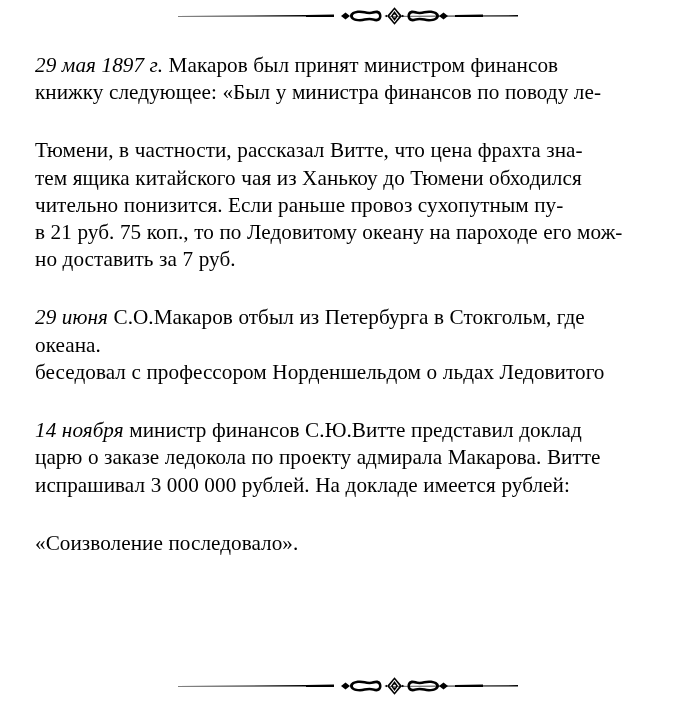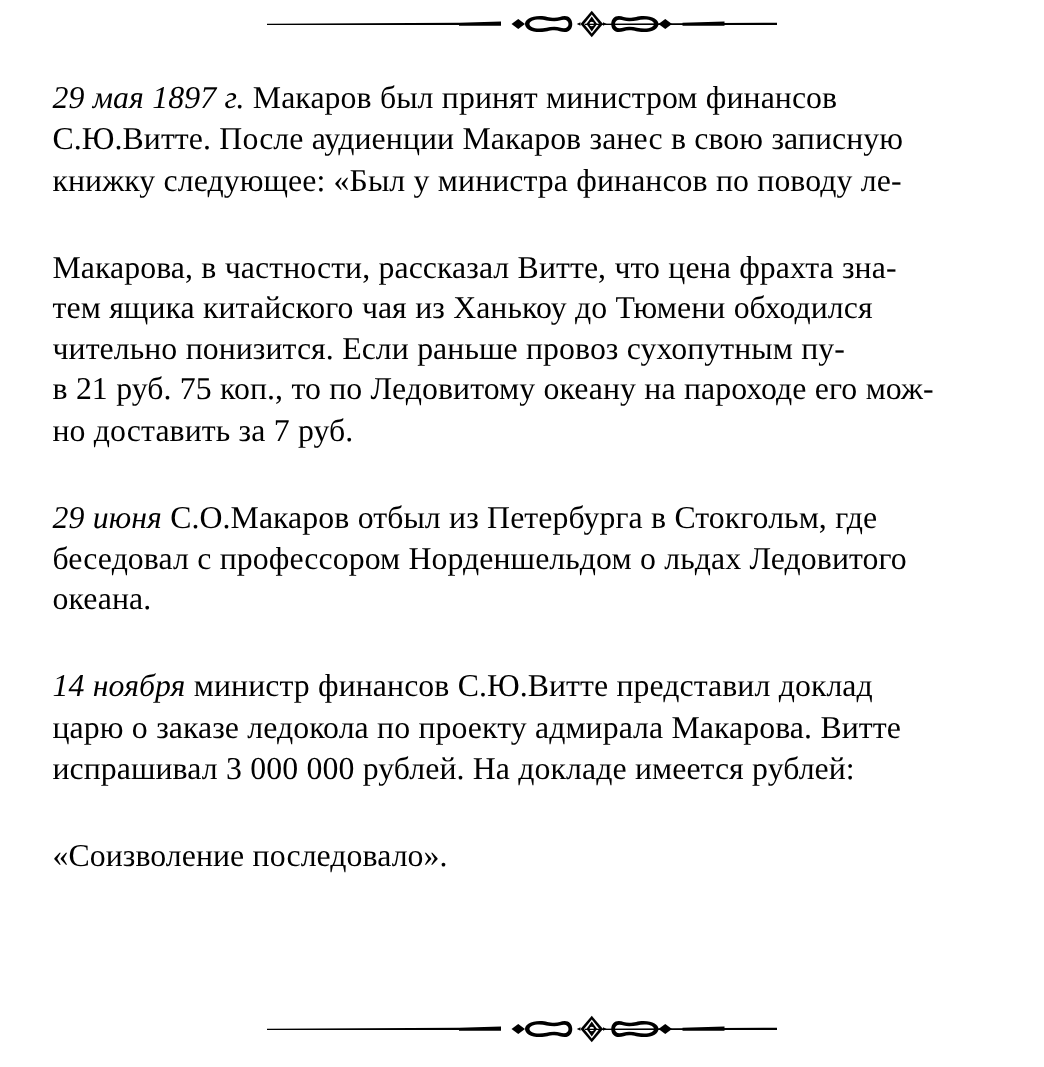--- a/index.html
+++ b/index.html
@@ -142,37 +142,36 @@
       </g>
     </svg>
   </div>
 
   <div class="text-column">
 
     <p class="para lines">
       <span class="ln just indent">
         <span><em class="date-lead">29 мая 1897 г.</em><span> Макаров был принят министром финансов</span></span>
       </span>
-      <span class="ln">С.Ю.Витте. После аудиенции Макаров занес в свою записную</span>
       <span class="ln">книжку следующее: «Был у министра финансов по поводу ле-</span>
     </p>
 
     <p class="para lines">
-      <span class="ln indent">Макарова, в частности, рассказал Витте, что цена фрахта зна-</span>
+      <span class="ln indent">Тюмени, в частности, рассказал Витте, что цена фрахта зна-</span>
       <span class="ln">тем ящика китайского чая из Ханькоу до Тюмени обходился</span>
       <span class="ln">чительно понизится. Если раньше провоз сухопутным пу-</span>
       <span class="ln">в 21 руб. 75 коп., то по Ледовитому океану на пароходе его мож-</span>
       <span class="ln">но доставить за 7 руб.</span>
     </p>
 
 
     <p class="para lines">
       <span class="ln indent"><em class="date-lead">29 июня</em><span> С.О.Макаров отбыл из Петербурга в Стокгольм, где</span></span>
+      <span class="ln">океана.</span>
       <span class="ln">беседовал с профессором Норденшельдом о льдах Ледовитого</span>
-      <span class="ln">океана.</span>
     </p>
 
     <p class="para lines">
       <span class="ln indent"><em class="date-lead">14 ноября</em><span> министр финансов С.Ю.Витте представил доклад</span></span>
       <span class="ln">царю о заказе ледокола по проекту адмирала Макарова. Витте</span>
       <span class="ln"><span>испрашивал </span><span class="oldstyle">3 000 000</span><span> рублей. На докладе имеется рублей:</span></span>
     </p>
 
     <p class="para lines">
       <span class="ln indent">«Соизволение последовало».</span>

